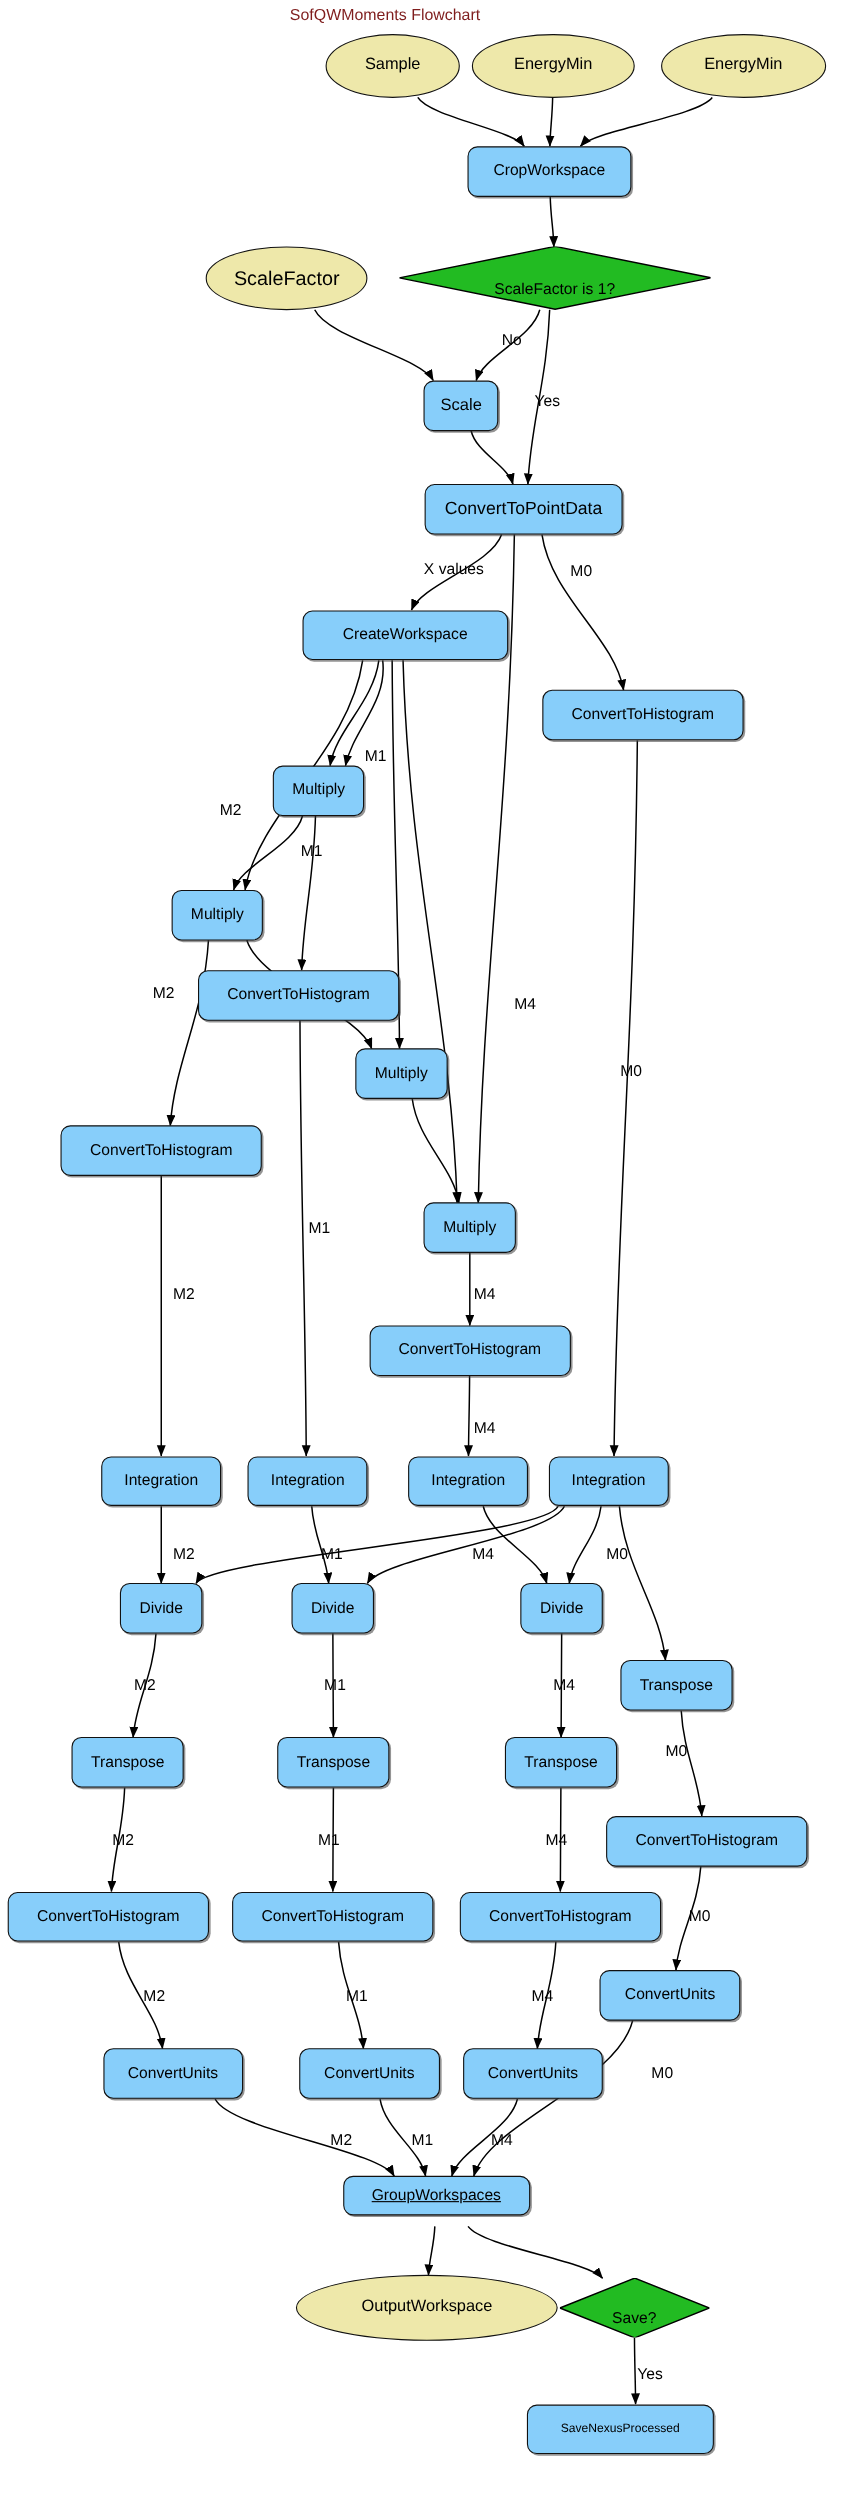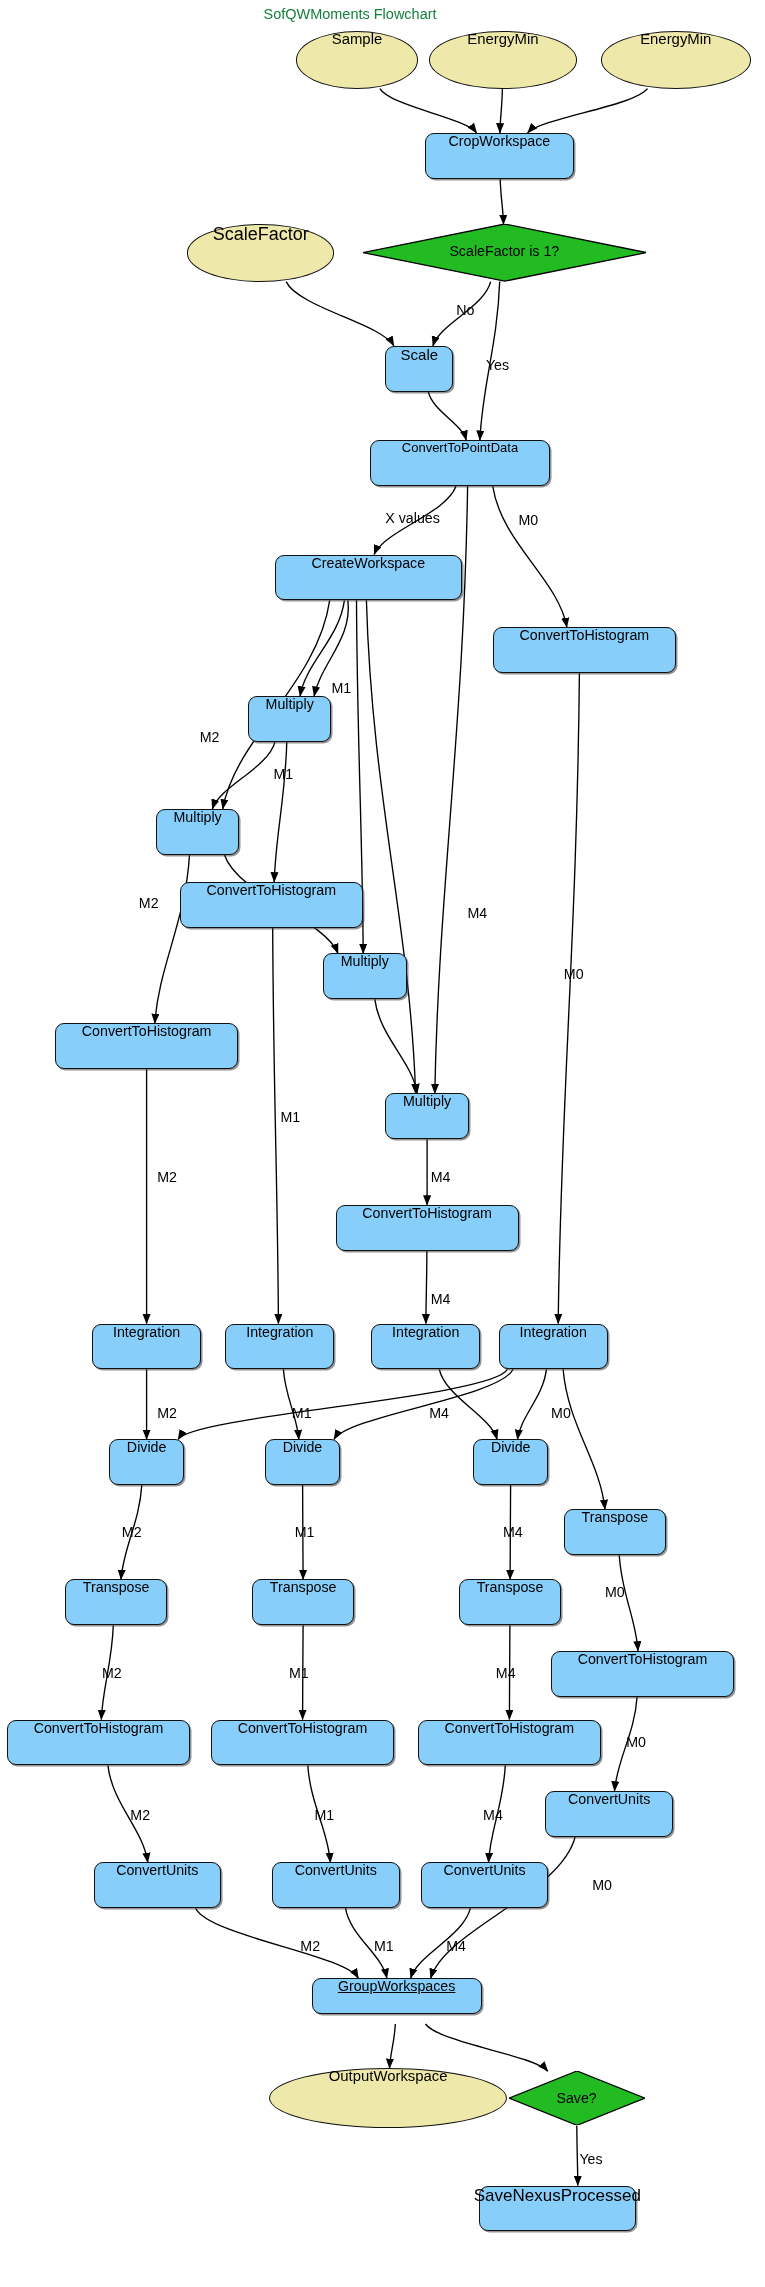--- a/index.html
+++ b/index.html
@@ -1,27 +1,27 @@
 <!DOCTYPE html>
 <html><head>
 <meta charset="utf-8">
 <title>SofQWMoments Flowchart</title>
 <style>
   html,body{margin:0;padding:0;background:#ffffff;}
   body{font-family:"Liberation Sans", sans-serif;}
   #stage{position:relative;width:765px;height:2287px;background:#ffffff;overflow:hidden;}
   #edges{position:absolute;left:0;top:0;width:765px;height:2287px;}
-  .node{position:absolute;box-sizing:border-box;display:flex;justify-content:center;
+  .node{position:absolute;box-sizing:border-box;display:flex;align-items:center;justify-content:center;
         text-align:center;color:#000;line-height:1.05;white-space:nowrap;}
   .algo{background:#87CEFA;border:1.3px solid #111;border-radius:9px;font-size:12.5px;
         box-shadow:1.5px 1.5px 0 rgba(60,60,60,.55);}
   .param{background:#EEE8AA;border:1.4px solid #111;border-radius:50%;font-size:13px;}
   .decision{font-size:12.5px;color:#000;}
   .decision .dlabel{position:relative;z-index:2;margin-top:20px;}
-  .title{position:absolute;font-size:13px;color:#15803d;white-space:nowrap;}
+  .title{position:absolute;font-size:13px;color:#7f1d1d;white-space:nowrap;}
   .elabel{position:absolute;font-size:12.5px;color:#000;white-space:nowrap;background:transparent;}
 </style>
 </head>
 <body>
 
 <div id="stage">
   <div class="title" id="chart-title" style="left: 263.5px; top: 5.7175px; font-size: 14.4939px;">SofQWMoments Flowchart</div>
   <svg id="edges" viewBox="0 0 765 2287" preserveAspectRatio="none">
     <defs>
       <marker id="arrow" markerWidth="9" markerHeight="9" refX="7.2" refY="3" orient="auto" markerUnits="strokeWidth">
@@ -100,21 +100,21 @@
       </div>
       <div class="node decision" style="left: 362.667px; top: 224.412px; width: 283.333px; height: 57.175px; font-size: 14.228px; background: transparent;">
         <svg width="283.33333333333337" height="57.175000000000004" viewBox="0 0 283.33333333333337 57.175000000000004" style="position: absolute; left: 0px; top: 0px;">
           <polygon points="141.66666666666669,0 283.33333333333337,28.587500000000002 141.66666666666669,57.175000000000004 0,28.587500000000002" fill="#22BB22" stroke="#000" stroke-width="1.3"></polygon>
         </svg>
         <span class="dlabel">ScaleFactor is 1?</span>
       </div>
       <div class="node algo" style="left: 385.333px; top: 345.909px; width: 68px; height: 45.74px; font-size: 15px;">
         <span>Scale</span>
       </div>
-      <div class="node algo" style="left: 370px; top: 440.248px; width: 179.917px; height: 45.74px; font-size: 13px;">
+      <div class="node algo" style="left: 386px; top: 440.248px; width: 179.917px; height: 45.74px; font-size: 16px;">
         <span>ConvertToPointData</span>
       </div>
       <div class="node algo" style="left: 274.833px; top: 554.597px; width: 187px; height: 45.74px; font-size: 14.228px;">
         <span>CreateWorkspace</span>
       </div>
       <div class="node algo" style="left: 493px; top: 627.496px; width: 182.75px; height: 45.74px; font-size: 14.228px;">
         <span>ConvertToHistogram</span>
       </div>
       <div class="node algo" style="left: 247.917px; top: 696.106px; width: 83.5833px; height: 45.74px; font-size: 14.228px;">
         <span>Multiply</span>
@@ -199,21 +199,21 @@
       </div>
       <div class="node param" style="left: 269.167px; top: 2068.31px; width: 238px; height: 60.0337px; font-size: 14.9055px;">
         <span>OutputWorkspace</span>
       </div>
       <div class="node decision" style="left: 508.583px; top: 2071.16px; width: 136px; height: 54.3162px; font-size: 14.228px; background: transparent;">
         <svg width="136" height="54.316250000000004" viewBox="0 0 136 54.316250000000004" style="position: absolute; left: 0px; top: 0px;">
           <polygon points="68,0 136,27.158125000000002 68,54.316250000000004 0,27.158125000000002" fill="#22BB22" stroke="#000" stroke-width="1.3"></polygon>
         </svg>
         <span class="dlabel">Save?</span>
       </div>
-      <div class="node algo" style="left: 478.833px; top: 2185.51px; width: 157px; height: 45.74px; font-size: 17px;">
+      <div class="node algo" style="left: 478.833px; top: 2185.51px; width: 170px; height: 45.74px; font-size: 11px;">
         <span>SaveNexusProcessed</span>
       </div>
     </div>
   <div id="labels">
       <div class="elabel" style="left: 456.167px; top: 301.598px; font-size: 14.228px;">No</div>
       <div class="elabel" style="left: 485.917px; top: 357.344px; font-size: 14.228px;">Yes</div>
       <div class="elabel" style="left: 385.333px; top: 510.287px; font-size: 14.228px;">X values</div>
       <div class="elabel" style="left: 518.5px; top: 511.716px; font-size: 14.228px;">M0</div>
       <div class="elabel" style="left: 331.5px; top: 680.383px; font-size: 14.228px;">M1</div>
       <div class="elabel" style="left: 199.75px; top: 728.981px; font-size: 14.228px;">M2</div>

